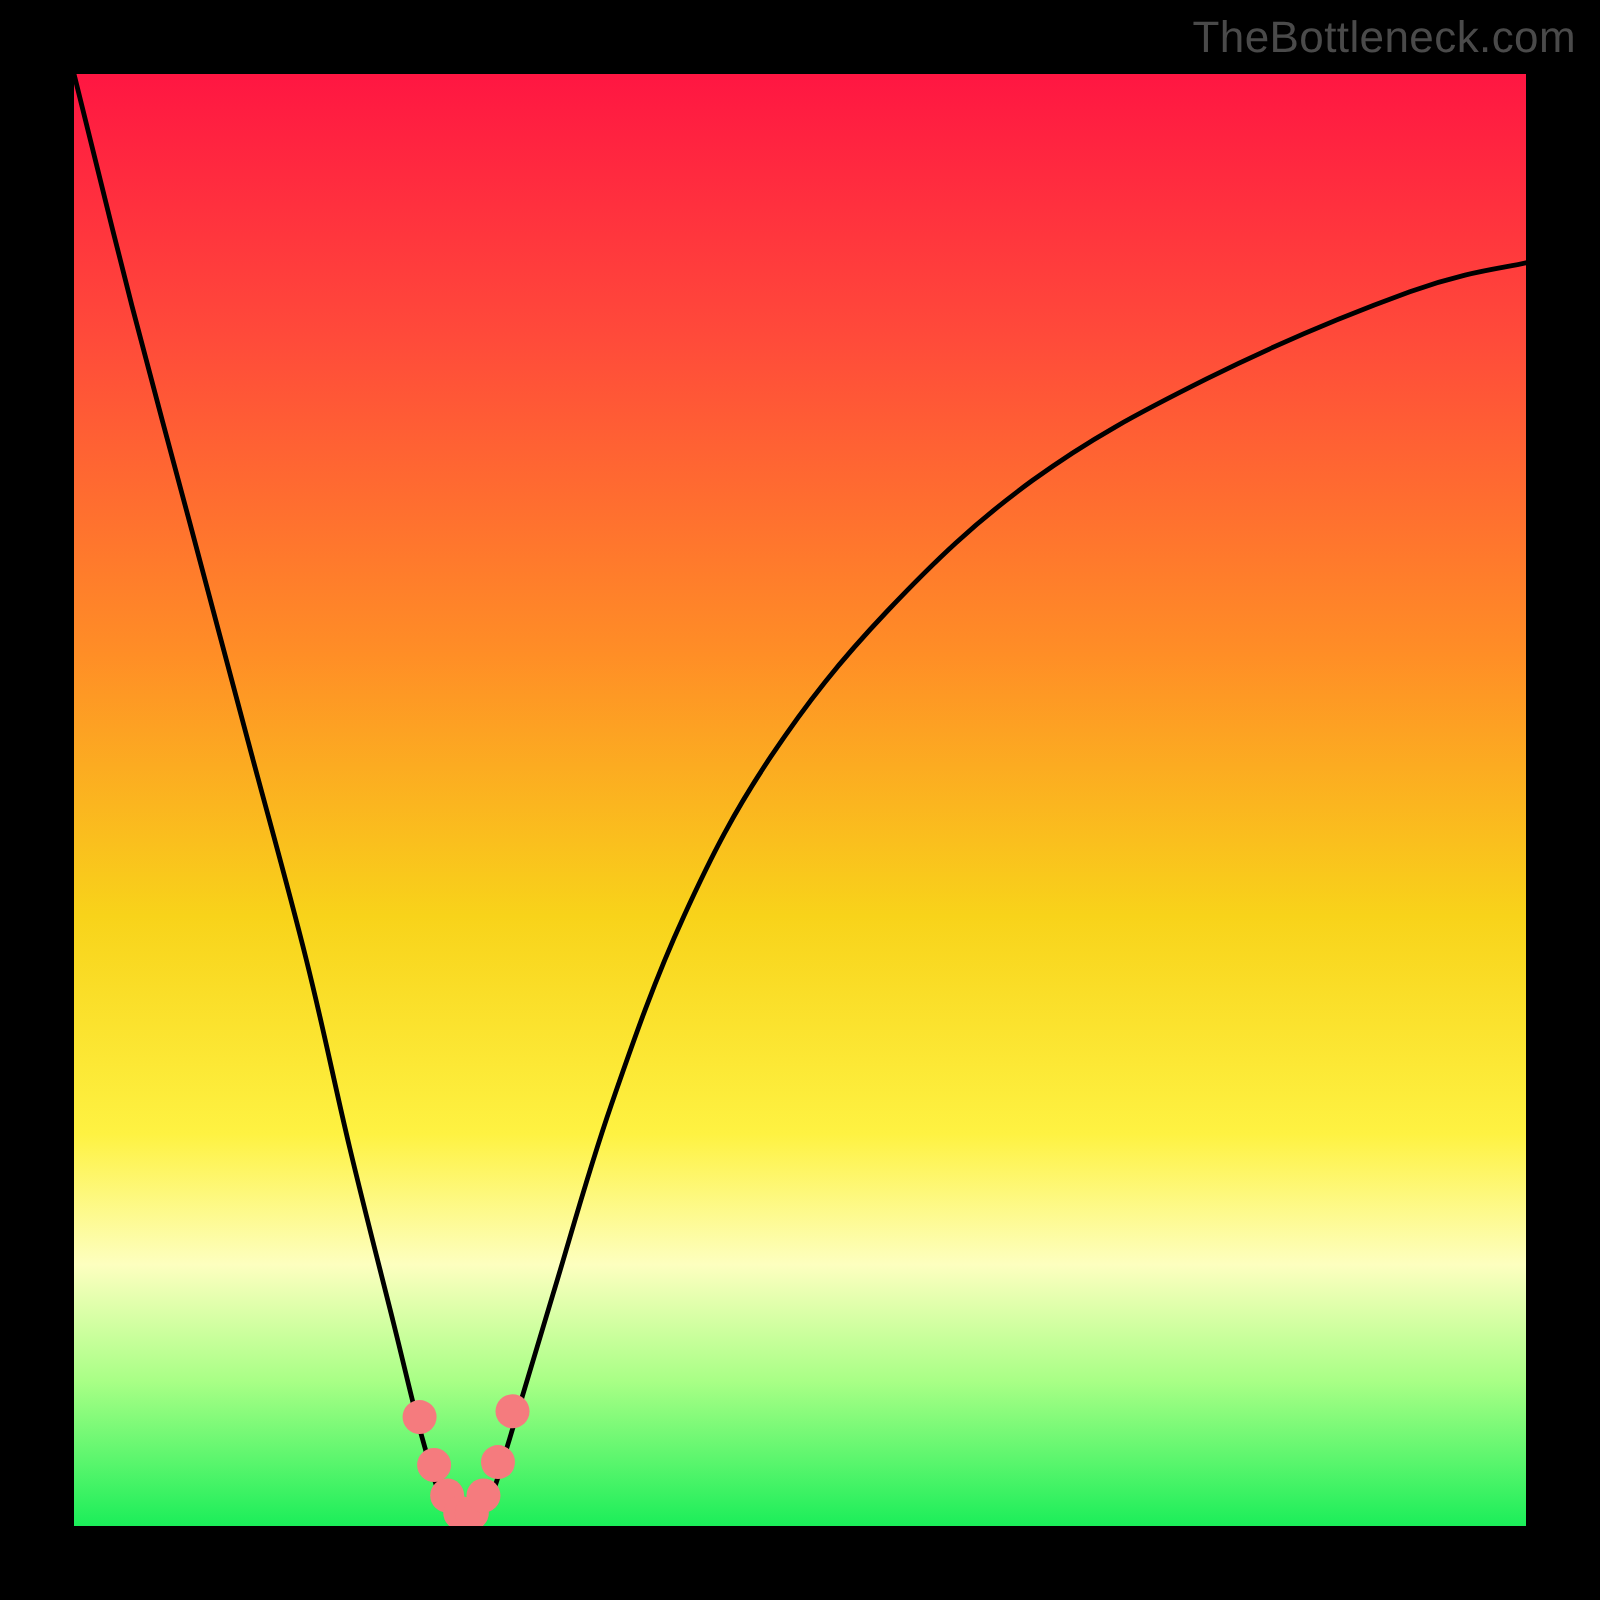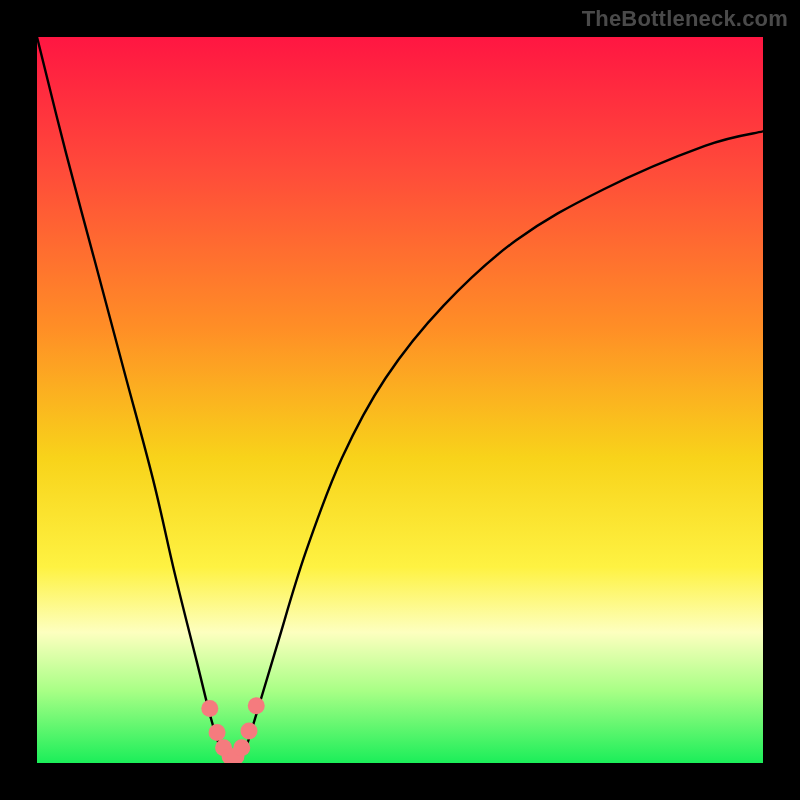--- a/index.html
+++ b/index.html
@@ -34,21 +34,21 @@
       #fdffbf 82%,
       #a9ff86 90%,
       #1bee59 100%);
   }
   .watermark {
     position: absolute;
     top: 6px;
     right: 12px;
     color: #4a4a4a;
     font-size: 22px;
-    font-weight: 700;
+    font-weight: 400;
     letter-spacing: 0.2px;
     z-index: 30;
   }
   svg.curve {
     position: absolute;
     left: 0;
     top: 0;
     width: 726px;
     height: 726px;
     z-index: 10;

